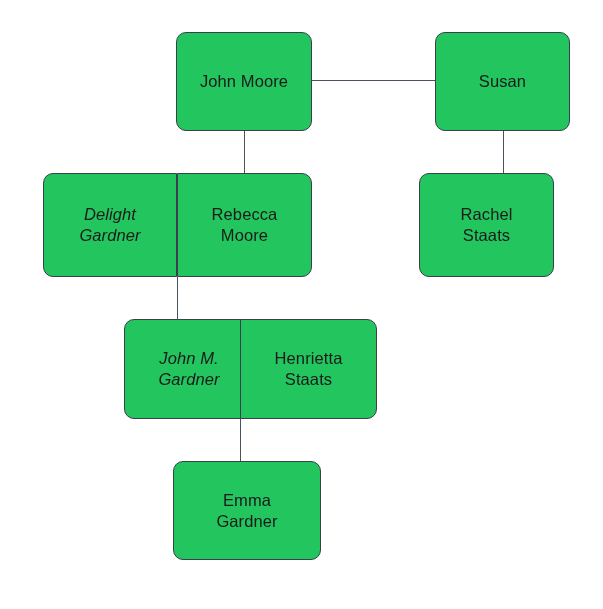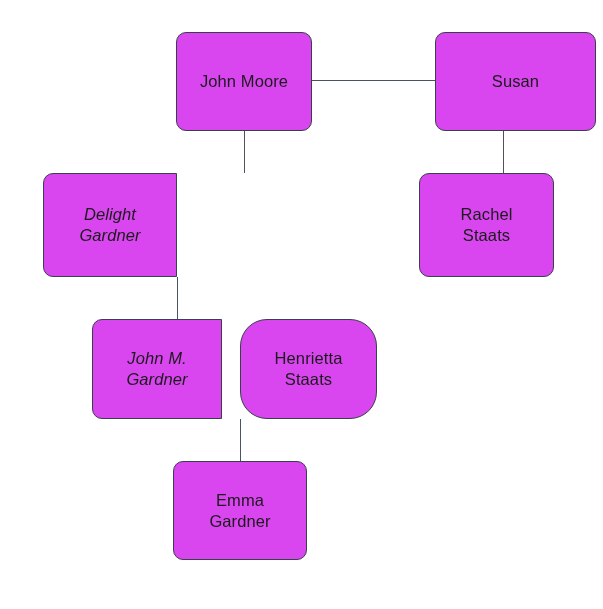--- a/index.html
+++ b/index.html
@@ -15,21 +15,21 @@
   }
   #canvas {
     position: relative;
     width: 603px;
     height: 609px;
     background: #ffffff;
   }
   .node {
     position: absolute;
     box-sizing: border-box;
-    background: #d946ef;
+    background: #22c55e;
     border: 1.6px solid #38414b;
     border-radius: 10px;
     display: flex;
     align-items: center;
     justify-content: center;
     text-align: center;
     color: #1b1b1b;
     font-size: 16.5px;
     line-height: 21px;
     letter-spacing: 0.1px;
@@ -65,36 +65,40 @@
 
 <div id="canvas" style="background: rgb(255, 255, 255);">
     <div class="connector h" style="background: rgb(75, 84, 94); left: 312px; top: 80px; width: 123px;"></div>
     <div class="connector v" style="background: rgb(75, 84, 94); left: 244px; top: 131px; height: 42px;"></div>
     <div class="connector v" style="background: rgb(75, 84, 94); left: 503px; top: 131px; height: 42px;"></div>
     <div class="connector v" style="background: rgb(75, 84, 94); left: 177px; top: 277px; height: 42px;"></div>
     <div class="connector v" style="background: rgb(75, 84, 94); left: 240px; top: 419px; height: 42px;"></div>
     <div class="node" style="left: 176px; top: 32px; width: 136px; height: 99px; border-color: rgb(56, 65, 75); color: rgb(27, 27, 27);">
       <span class="label">John Moore</span>
     </div>
-    <div class="node" style="left: 435px; top: 32px; width: 161px; height: 99px; border-color: rgb(56, 65, 75); color: rgb(27, 27, 27);">
+    <div class="node" style="left: 435px; top: 32px; width: 135px; height: 99px; border-color: rgb(56, 65, 75); color: rgb(27, 27, 27);">
       <span class="label">Susan</span>
     </div>
     <div class="node pair-left" style="left: 43px; top: 173px; width: 134px; height: 104px; border-color: rgb(56, 65, 75); color: rgb(27, 27, 27);">
       <span class="label">Delight
 Gardner</span>
     </div>
+    <div class="node pair-right" style="left: 177px; top: 173px; width: 135px; height: 104px; border-color: rgb(56, 65, 75); color: rgb(27, 27, 27);">
+      <span class="label">Rebecca
+Moore</span>
+    </div>
     <div class="node" style="left: 419px; top: 173px; width: 135px; height: 104px; border-color: rgb(56, 65, 75); color: rgb(27, 27, 27);">
       <span class="label">Rachel
 Staats</span>
     </div>
-    <div class="node pair-left" style="left: 92px; top: 319px; width: 130px; height: 100px; border-color: rgb(56, 65, 75); color: rgb(27, 27, 27);">
+    <div class="node pair-left" style="left: 124px; top: 319px; width: 130px; height: 100px; border-color: rgb(56, 65, 75); color: rgb(27, 27, 27);">
       <span class="label">John M.
 Gardner</span>
     </div>
-    <div class="node pair-right" style="left: 240px; top: 319px; width: 137px; height: 100px; border-color: rgb(56, 65, 75); color: rgb(27, 27, 27); border-radius: 27px;">
+    <div class="node pair-right" style="left: 240px; top: 319px; width: 137px; height: 100px; border-color: rgb(56, 65, 75); color: rgb(27, 27, 27);">
       <span class="label">Henrietta
 Staats</span>
     </div>
-    <div class="node" style="left: 173px; top: 461px; width: 134px; height: 99px; border-color: rgb(56, 65, 75); color: rgb(27, 27, 27);">
+    <div class="node" style="left: 173px; top: 461px; width: 148px; height: 99px; border-color: rgb(56, 65, 75); color: rgb(27, 27, 27);">
       <span class="label">Emma
 Gardner</span>
     </div>
   </div>
 
 </body></html>

